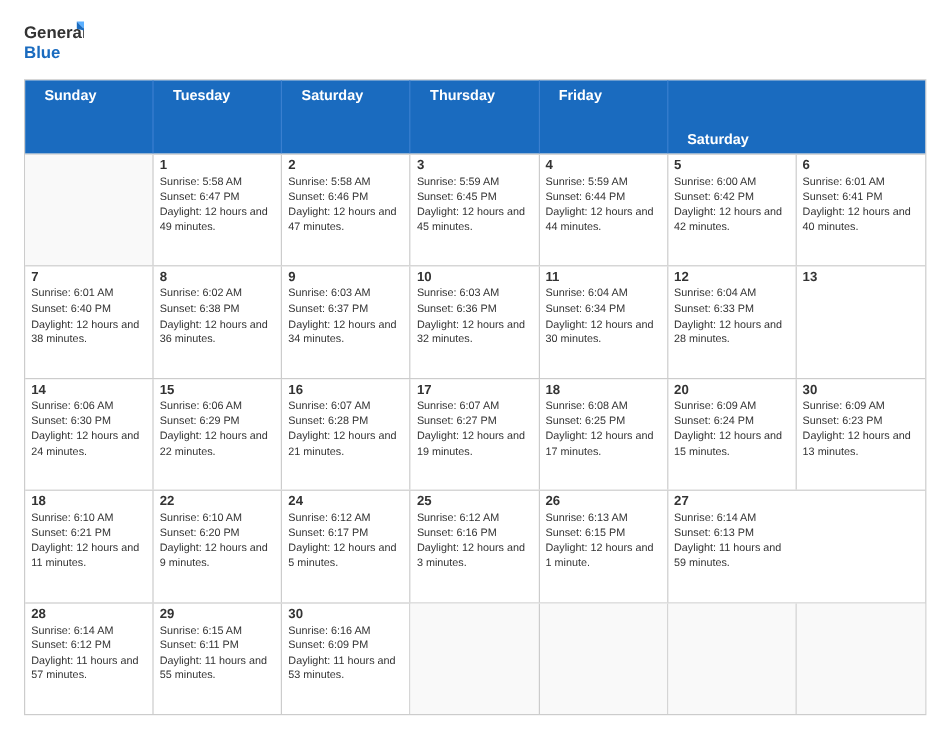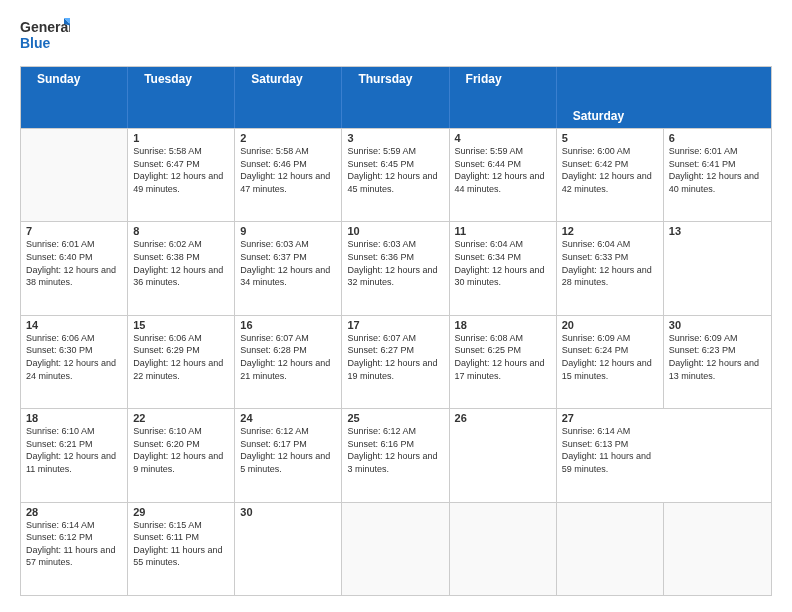--- a/index.html
+++ b/index.html
@@ -220,37 +220,39 @@
           <div class="cal-cell">
             <div class="day-num">24</div>
             <div class="day-detail">Sunrise: 6:12 AM<br>Sunset: 6:17 PM<br>Daylight: 12 hours and 5 minutes.</div>
           </div>
           <div class="cal-cell">
             <div class="day-num">25</div>
             <div class="day-detail">Sunrise: 6:12 AM<br>Sunset: 6:16 PM<br>Daylight: 12 hours and 3 minutes.</div>
           </div>
           <div class="cal-cell">
             <div class="day-num">26</div>
+            <div class="day-detail">Sunrise: 6:13 AM<br>Sunset: 6:15 PM<br>Daylight: 12 hours and 1 minute.</div>
           </div>
           <div class="cal-cell">
             <div class="day-num">27</div>
             <div class="day-detail">Sunrise: 6:14 AM<br>Sunset: 6:13 PM<br>Daylight: 11 hours and 59 minutes.</div>
           </div>
         </div>
         <div class="cal-row">
           <div class="cal-cell">
             <div class="day-num">28</div>
             <div class="day-detail">Sunrise: 6:14 AM<br>Sunset: 6:12 PM<br>Daylight: 11 hours and 57 minutes.</div>
           </div>
           <div class="cal-cell">
             <div class="day-num">29</div>
             <div class="day-detail">Sunrise: 6:15 AM<br>Sunset: 6:11 PM<br>Daylight: 11 hours and 55 minutes.</div>
           </div>
           <div class="cal-cell">
             <div class="day-num">30</div>
+            <div class="day-detail">Sunrise: 6:16 AM<br>Sunset: 6:09 PM<br>Daylight: 11 hours and 53 minutes.</div>
           </div>
           <div class="cal-cell empty"></div>
           <div class="cal-cell empty"></div>
           <div class="cal-cell empty"></div>
           <div class="cal-cell empty"></div>
         </div>
       </div>
   </div>
 </div>
 

